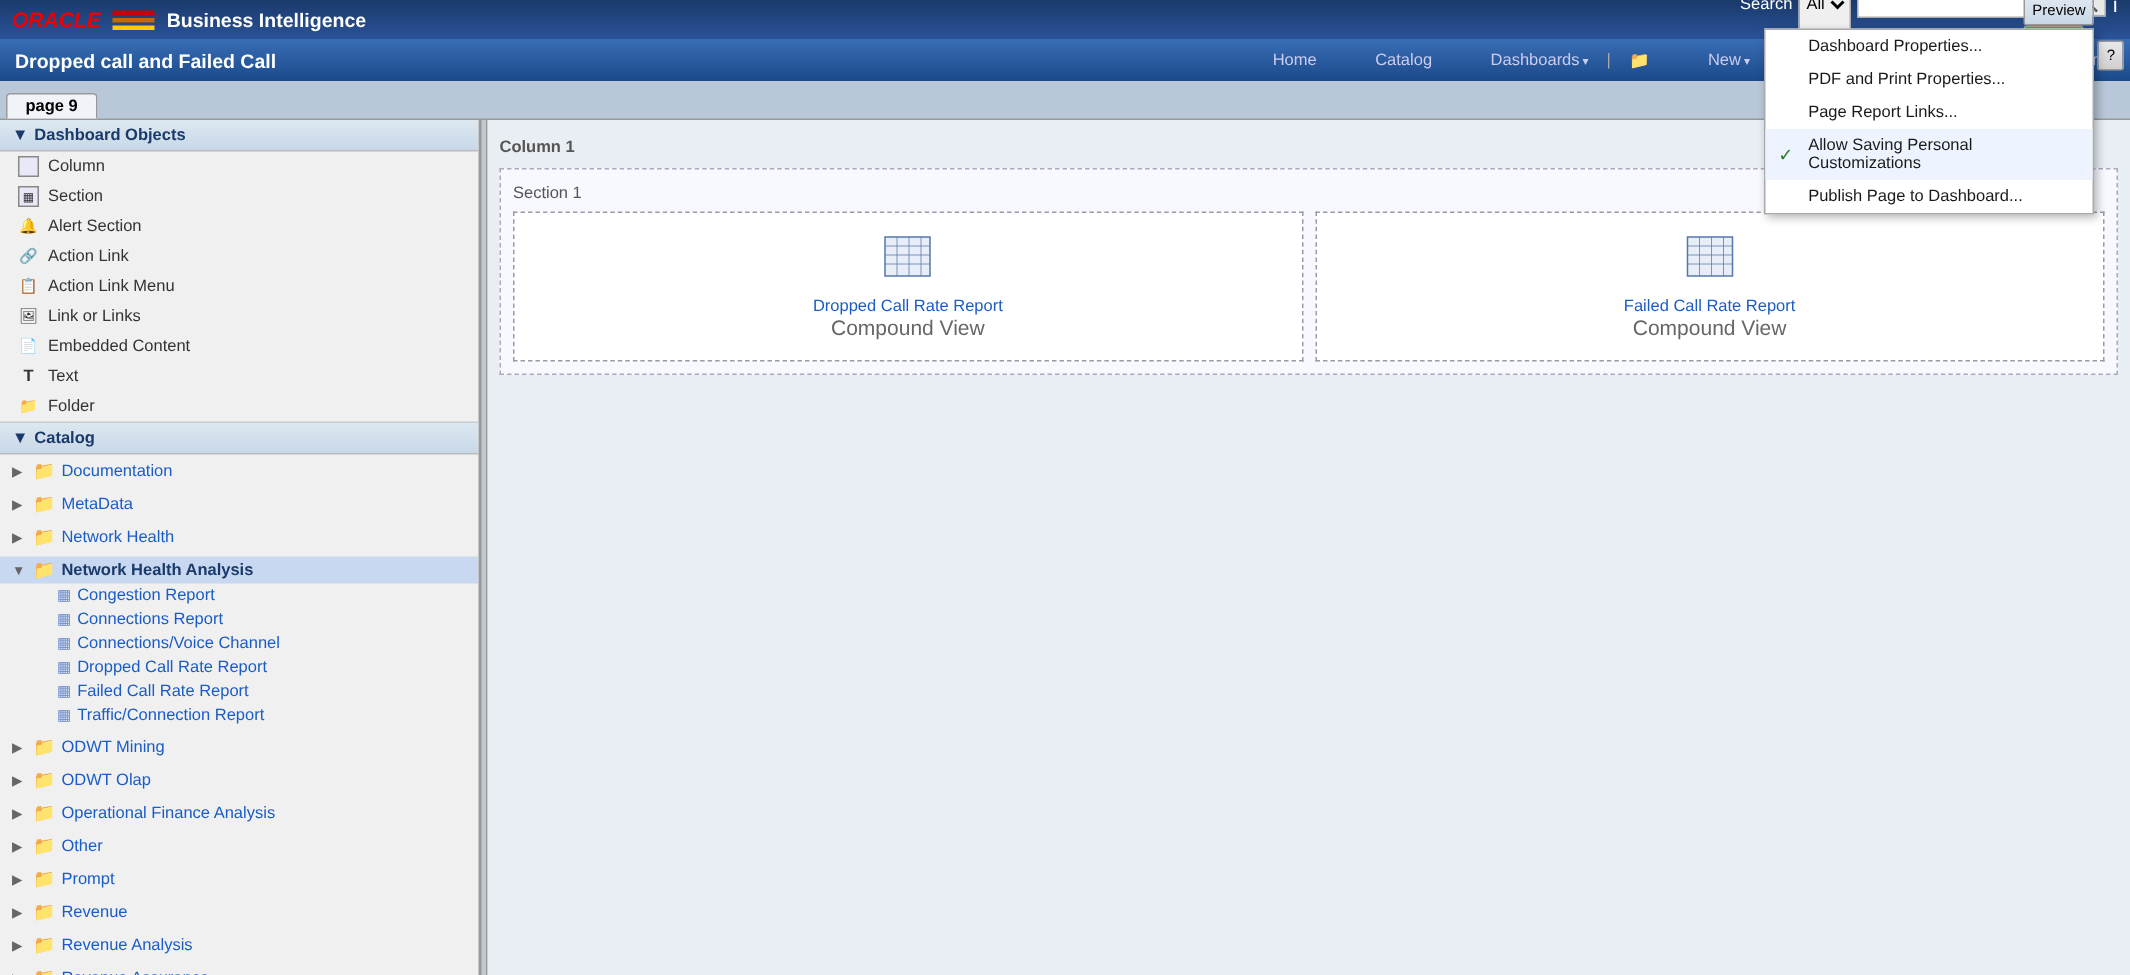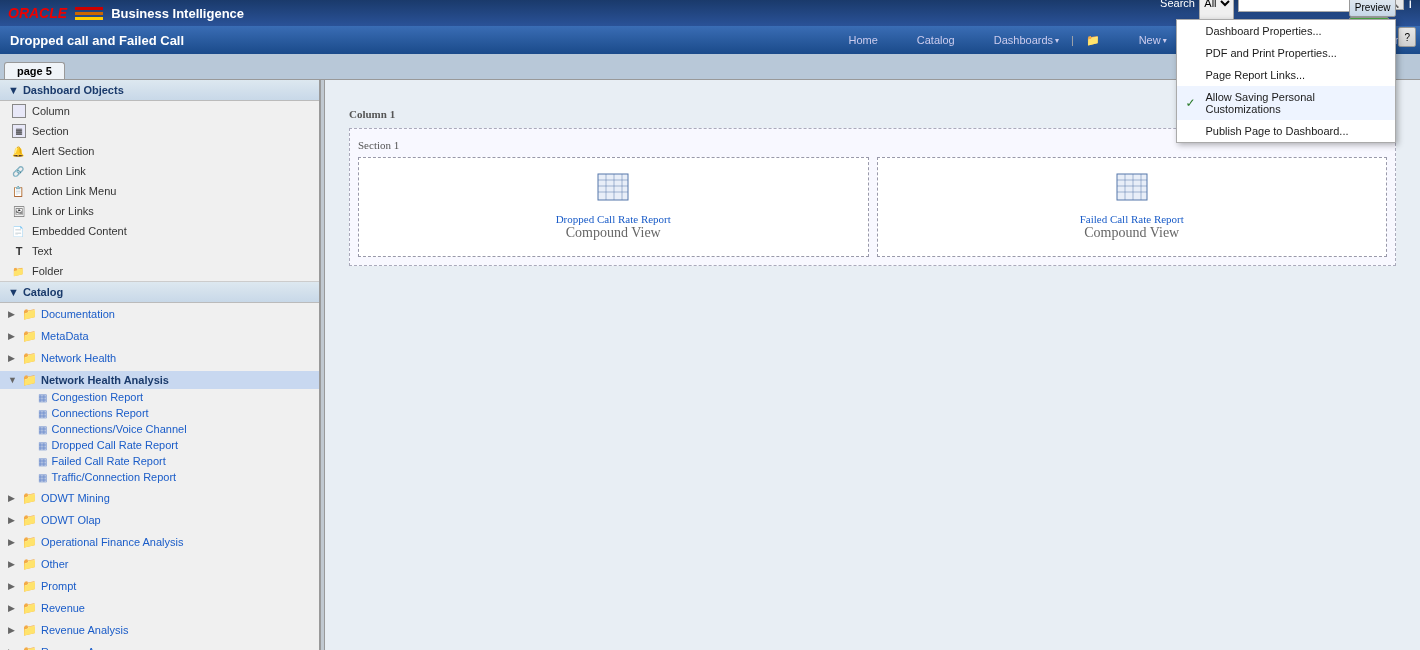--- a/index.html
+++ b/index.html
@@ -77,21 +77,21 @@
       font-size: 11px; cursor: pointer; color: #1a5cc8;
     }
     .tree-label .expand { width: 10px; font-size: 9px; color: #666; }
     .tree-label .folder-icon { color: #f0a000; font-size: 12px; }
     .tree-label .file-icon { color: #6688cc; font-size: 10px; }
     .tree-children { padding-left: 16px; }
     .tree-selected { background: #c8d8f0; }
 
     
     .right-content { flex: 1; background: #e8eef4; overflow: auto; position: relative; }
-    .content-area { padding: 24px; font-family: Liberation Serif, serif; }
+    .content-area { padding: 8px; }
     .column-label { font-size: 11px; color: #555; padding: 4px 0; font-weight: bold; }
     .section-box {
       border: 1px dashed #aab; background: #f8f8ff; padding: 8px; margin-top: 4px;
     }
     .section-label { font-size: 11px; color: #555; padding: 2px 0 6px 0; }
     .reports-grid { display: flex; gap: 8px; }
     .report-cell {
       flex: 1; border: 1px dashed #99a; background: white; min-height: 100px;
       display: flex; flex-direction: column; align-items: center; justify-content: center;
       padding: 12px;
@@ -179,21 +179,21 @@
     </span>
     <span class="nav-link nav-dropdown">
       <span>ocdm</span>
       <span style="font-size:8px;">▾</span>
     </span>
   </div>
 </div>
 
 <div class="tabs-bar">
   <div class="tab active">
-    <span>page 5</span>
+    <span>page 9</span>
   </div>
   <div class="tabs-right">
     <span style="cursor:pointer;font-size:14px;color:#1a3a6b;">➕</span>
     <span style="cursor:pointer;font-size:14px;color:#1a3a6b;">⚙</span>
     <span style="cursor:pointer;font-size:14px;color:#1a3a6b;">≡</span>
     <div class="tabs-right-wrapper">
       <button class="icon-btn preview">Preview</button>
       <button class="icon-btn run">
         <span style="color:#90ff90;margin-right:2px;">▶</span>
         <span>Run</span>

